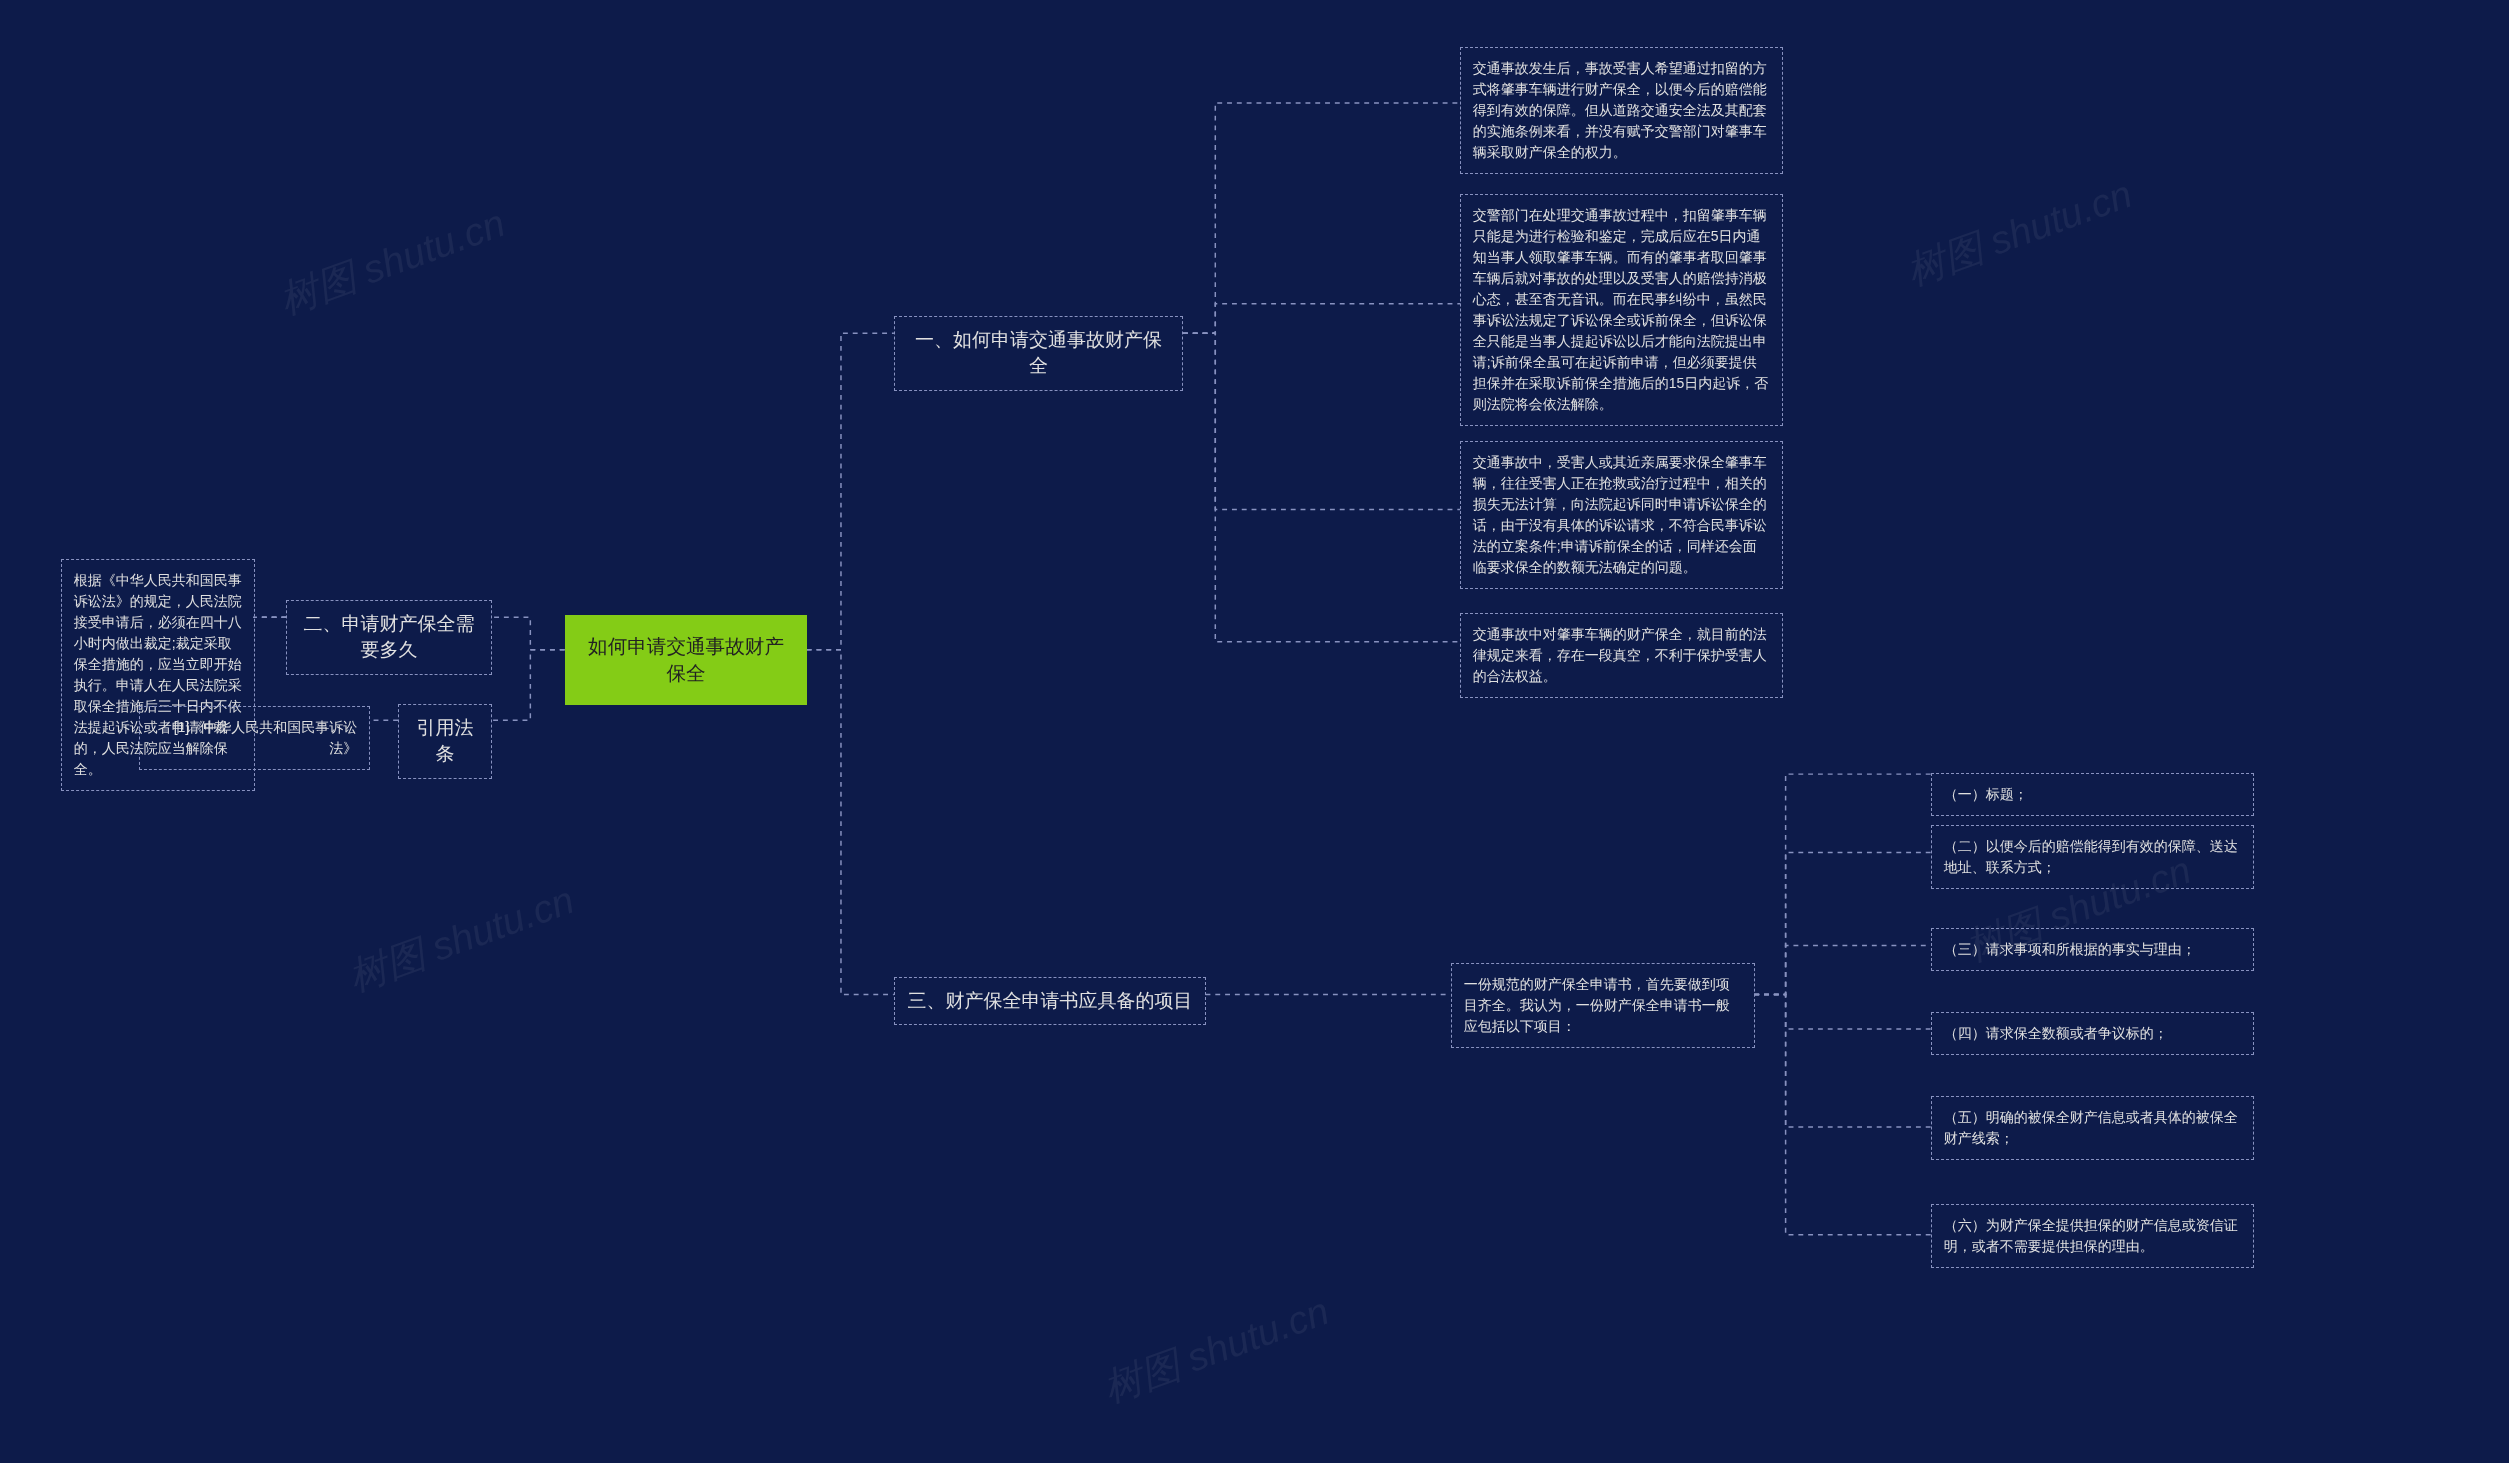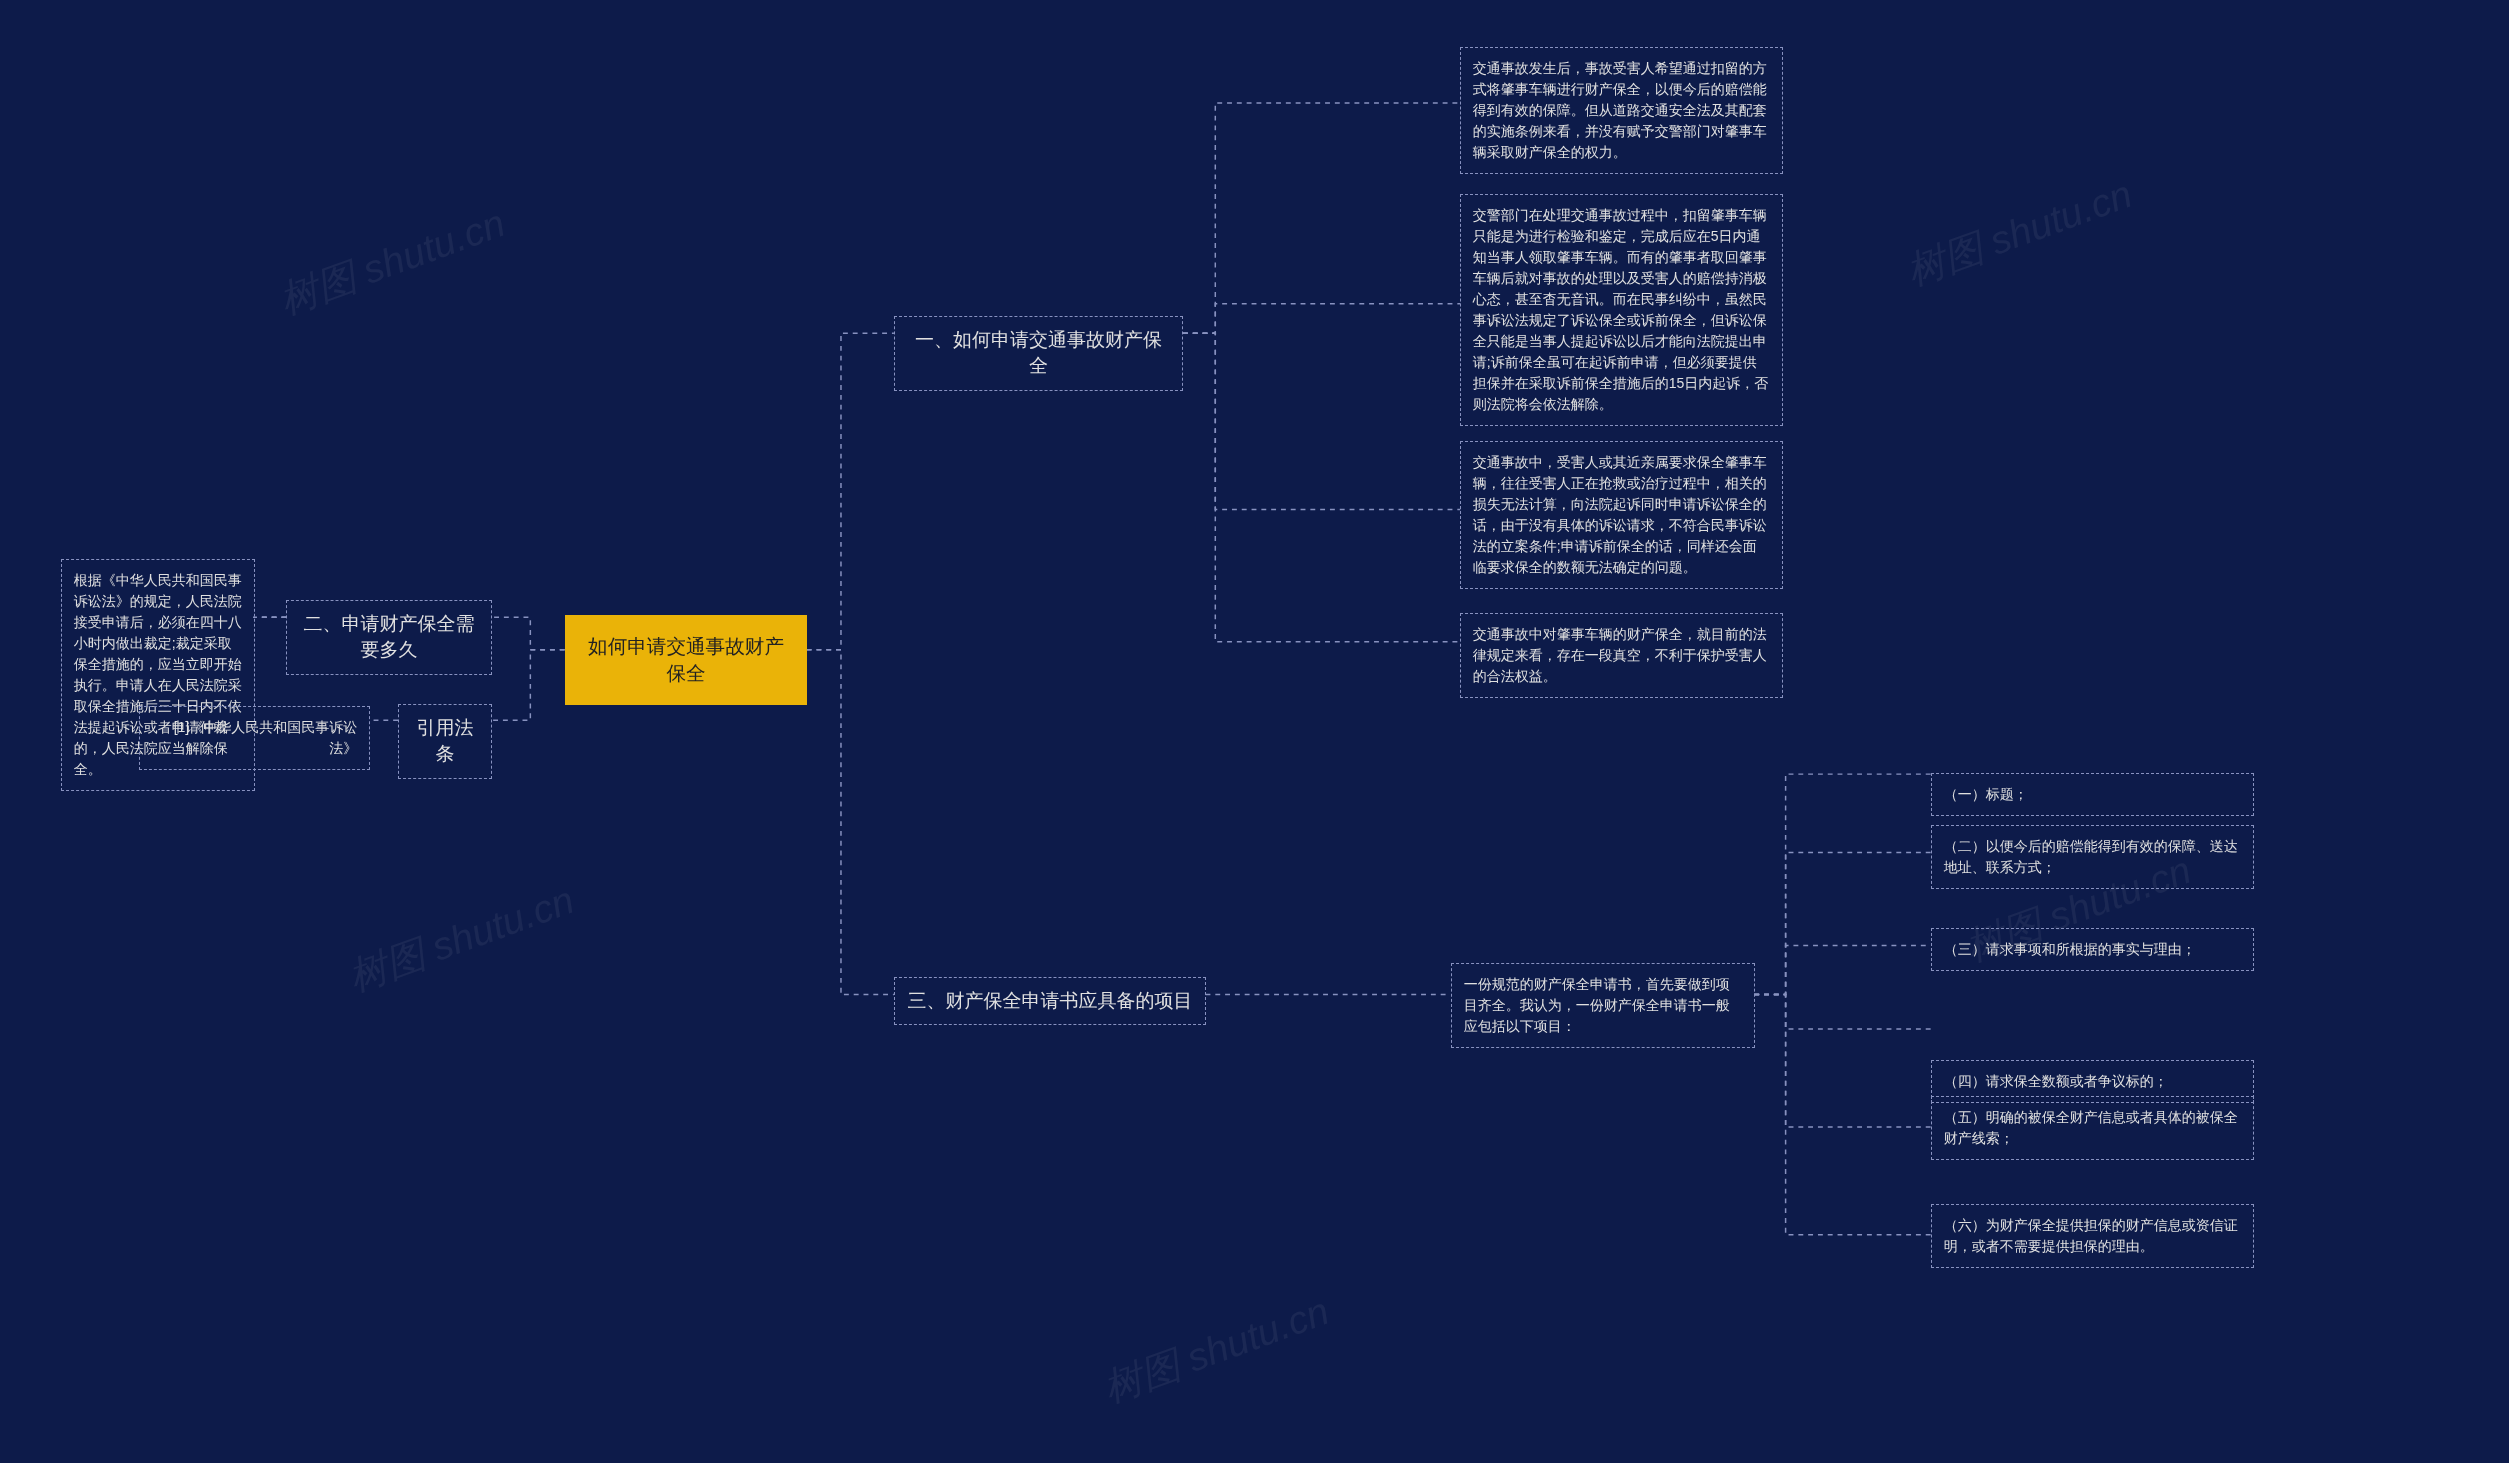--- a/index.html
+++ b/index.html
@@ -22,21 +22,21 @@
     pointer-events: none;
   }
   .node {
     position: absolute;
     box-sizing: border-box;
     font-size: 15.7px;
     line-height: 1.4;
     padding: 9.8px 11.8px;
   }
   .root {
-    background: #eab308;
+    background: #84cc16;
     color: #222;
     text-align: center;
     font-size: 19.6px;
     padding: 17.6px 13.7px;
     border: none;
   }
   .branch {
     border: 1px dashed #8892c0;
     font-size: 19px;
     text-align: center;
@@ -117,16 +117,16 @@
 
 <div class="node branch" style="left:398px; top:704px; width:94px;">引用法条</div>
 <div class="node leaf" style="left:139px; top:706px; width:231px; text-align:right;">[1]《中华人民共和国民事诉讼法》</div>
 
 <div class="node branch" style="left:894px; top:977px; width:312px;">三、财产保全申请书应具备的项目</div>
 <div class="node leaf" style="left:1451px; top:963px; width:304px;">一份规范的财产保全申请书，首先要做到项目齐全。我认为，一份财产保全申请书一般应包括以下项目：</div>
 
 <div class="node leaf" style="left:1931px; top:773px; width:323px;">（一）标题；</div>
 <div class="node leaf" style="left:1931px; top:825px; width:323px;">（二）以便今后的赔偿能得到有效的保障、送达地址、联系方式；</div>
 <div class="node leaf" style="left:1931px; top:928px; width:323px;">（三）请求事项和所根据的事实与理由；</div>
-<div class="node leaf" style="left:1931px; top:1060px; width:323px;">（四）请求保全数额或者争议标的；</div>
+<div class="node leaf" style="left:1931px; top:1012px; width:323px;">（四）请求保全数额或者争议标的；</div>
 <div class="node leaf" style="left:1931px; top:1096px; width:323px;">（五）明确的被保全财产信息或者具体的被保全财产线索；</div>
 <div class="node leaf" style="left:1931px; top:1204px; width:323px;">（六）为财产保全提供担保的财产信息或资信证明，或者不需要提供担保的理由。</div>
 
 
 </body></html>

